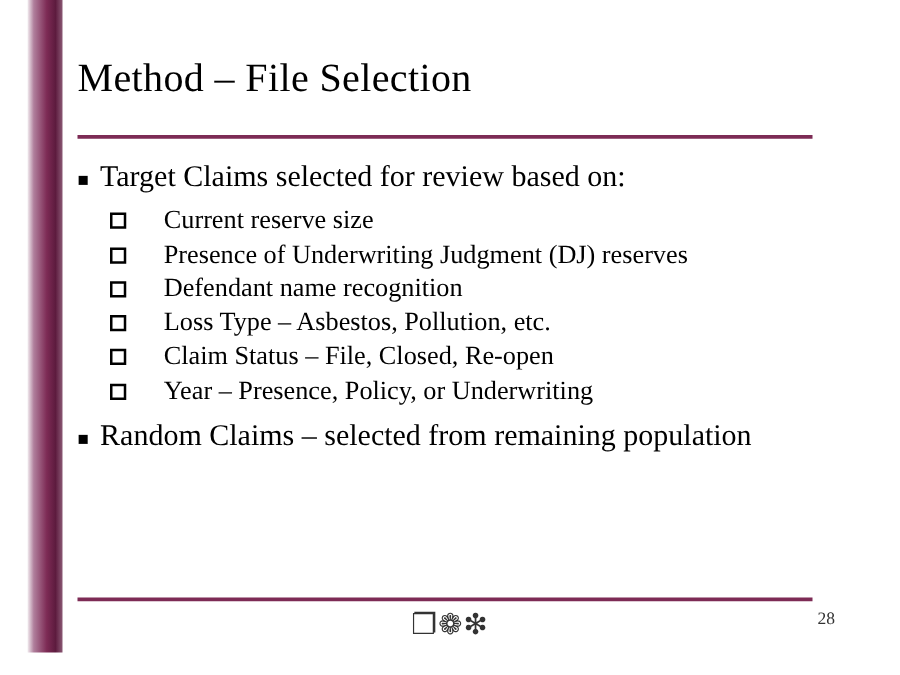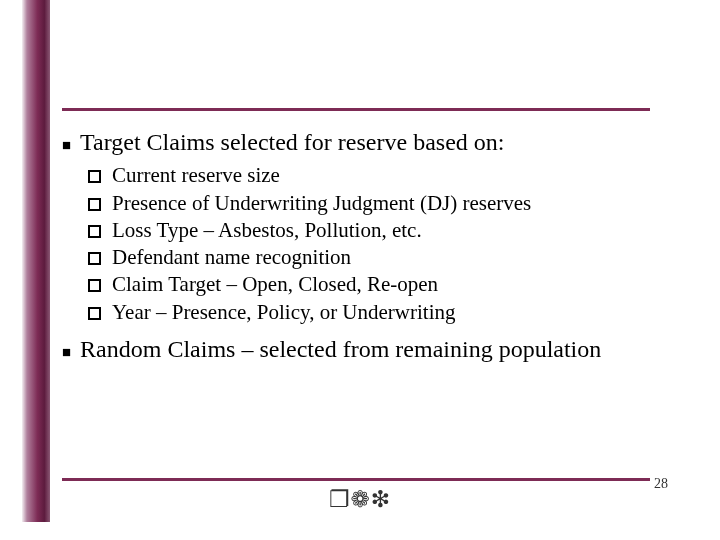--- a/index.html
+++ b/index.html
@@ -84,20 +84,21 @@
     margin-bottom: 10px;
     padding-left: 26px;
   }
   .l2 {
     display: flex;
     align-items: flex-start;
     font-size: 21px;
     color: #000000;
     line-height: 1.06;
     margin-bottom: 5px;
+    gap: 19px;
   }
   .l2 .bullet {
     flex: 0 0 auto;
     width: 13px;
     height: 13px;
     border: 2px solid #000000;
     box-sizing: border-box;
     margin-right: 11px;
     margin-top: 6px;
   }
@@ -111,63 +112,64 @@
     width: 720px;
     text-align: center;
     font-family: "Liberation Sans", sans-serif;
     font-size: 23px;
     color: #333333;
     letter-spacing: 1px;
   }
   .page-number {
     position: absolute;
     right: 52px;
-    top: 476px;
+    top: 488px;
     font-family: "Liberation Serif", serif;
     font-size: 14px;
     color: #333333;
   }
 </style>
 </head>
 <body>
 
 <div class="slide">
 
   <div class="left-bar"></div>
 
+  <div class="title">Method – File Selection</div>
 
   <div class="rule rule-top"></div>
 
   <div class="body">
 
     <div class="l1">
       <span class="bullet">■</span>
-      <span class="text">Target Claims selected for reserve based on:</span>
+      <span class="text">Target Claims selected for review based on:</span>
     </div>
 
     <div class="sub-list">
       <div class="l2">
         <span class="bullet"></span>
         <span class="text">Current reserve size</span>
       </div>
       <div class="l2">
         <span class="bullet"></span>
         <span class="text">Presence of Underwriting Judgment (DJ) reserves</span>
       </div>
       <div class="l2">
         <span class="bullet"></span>
+        <span class="text">Defendant name recognition</span>
+      </div>
+      <div class="l2">
+        <span class="bullet"></span>
         <span class="text">Loss Type – Asbestos, Pollution, etc.</span>
       </div>
       <div class="l2">
         <span class="bullet"></span>
-        <span class="text">Defendant name recognition</span>
-      </div>
-      <div class="l2">
-        <span class="bullet"></span>
-        <span class="text">Claim Target – Open, Closed, Re-open</span>
+        <span class="text">Claim Status – File, Closed, Re-open</span>
       </div>
       <div class="l2">
         <span class="bullet"></span>
         <span class="text">Year – Presence, Policy, or Underwriting</span>
       </div>
     </div>
 
     <div class="l1">
       <span class="bullet">■</span>
       <span class="text">Random Claims – selected from remaining population</span>

